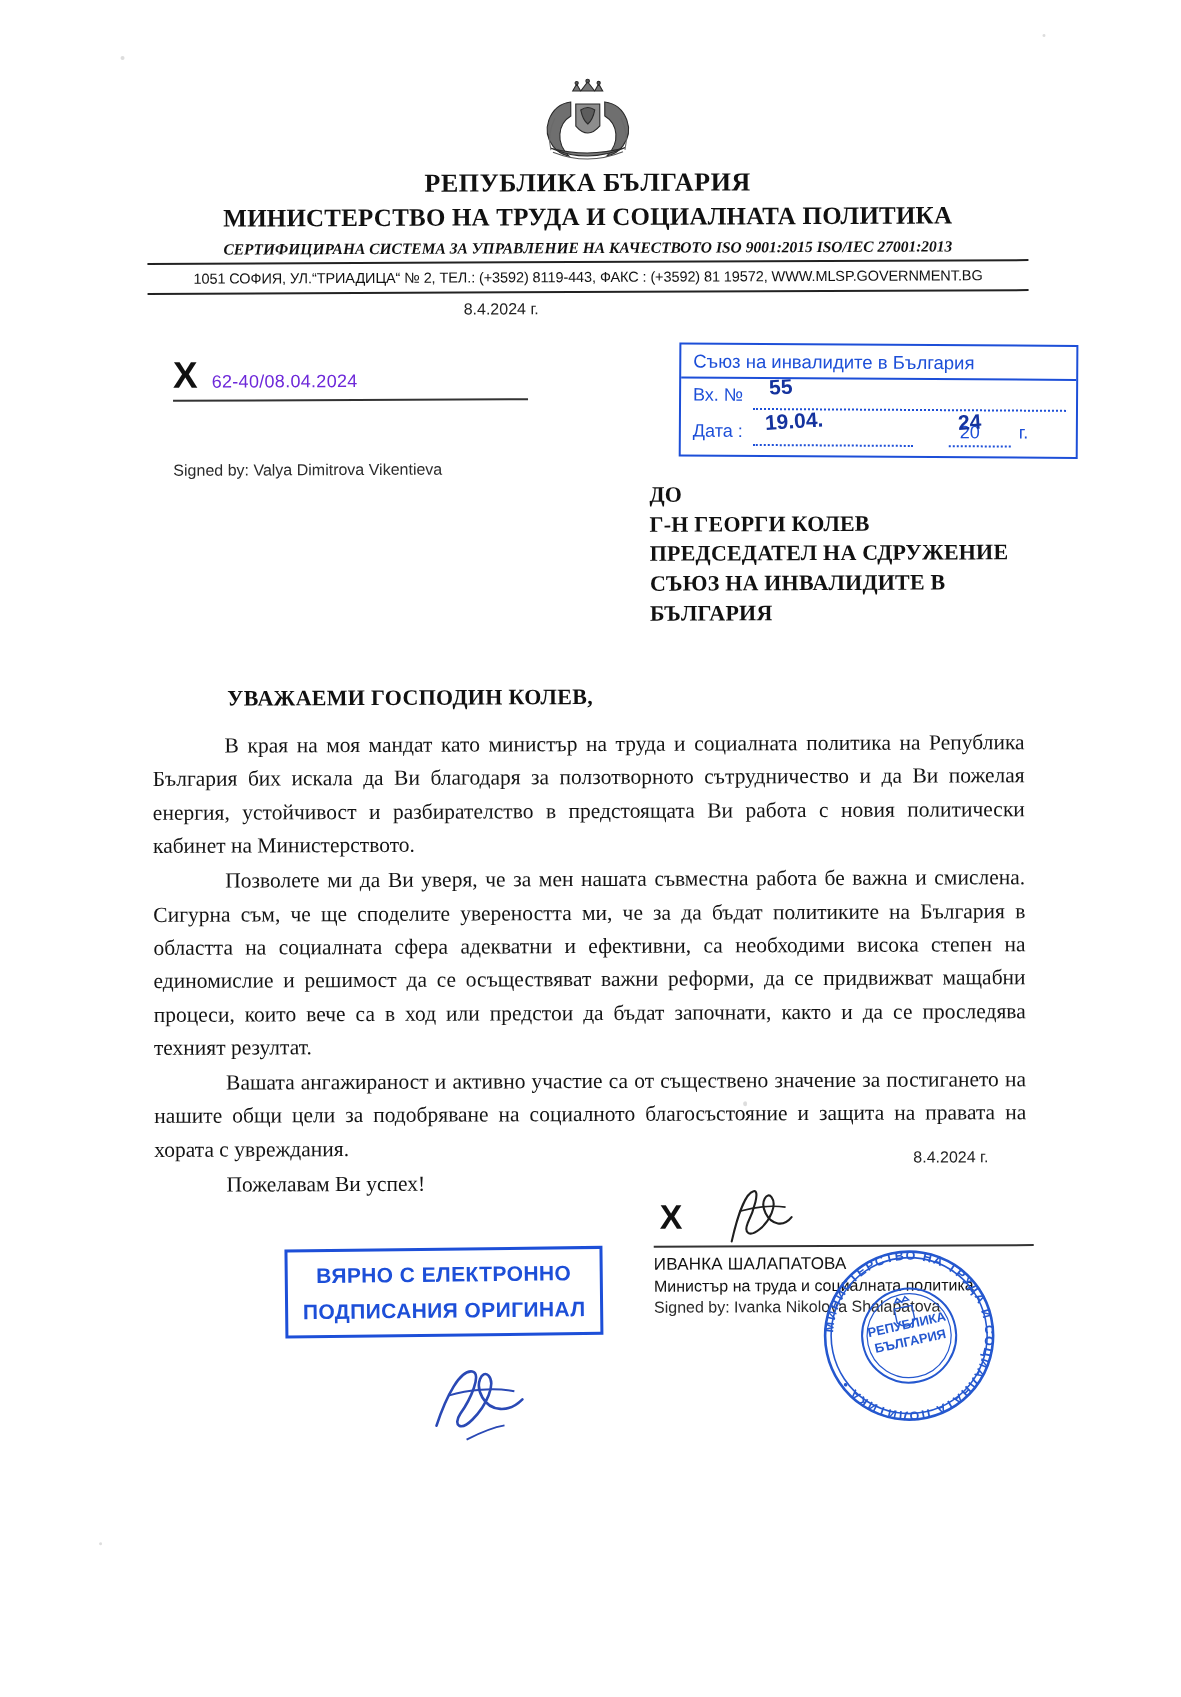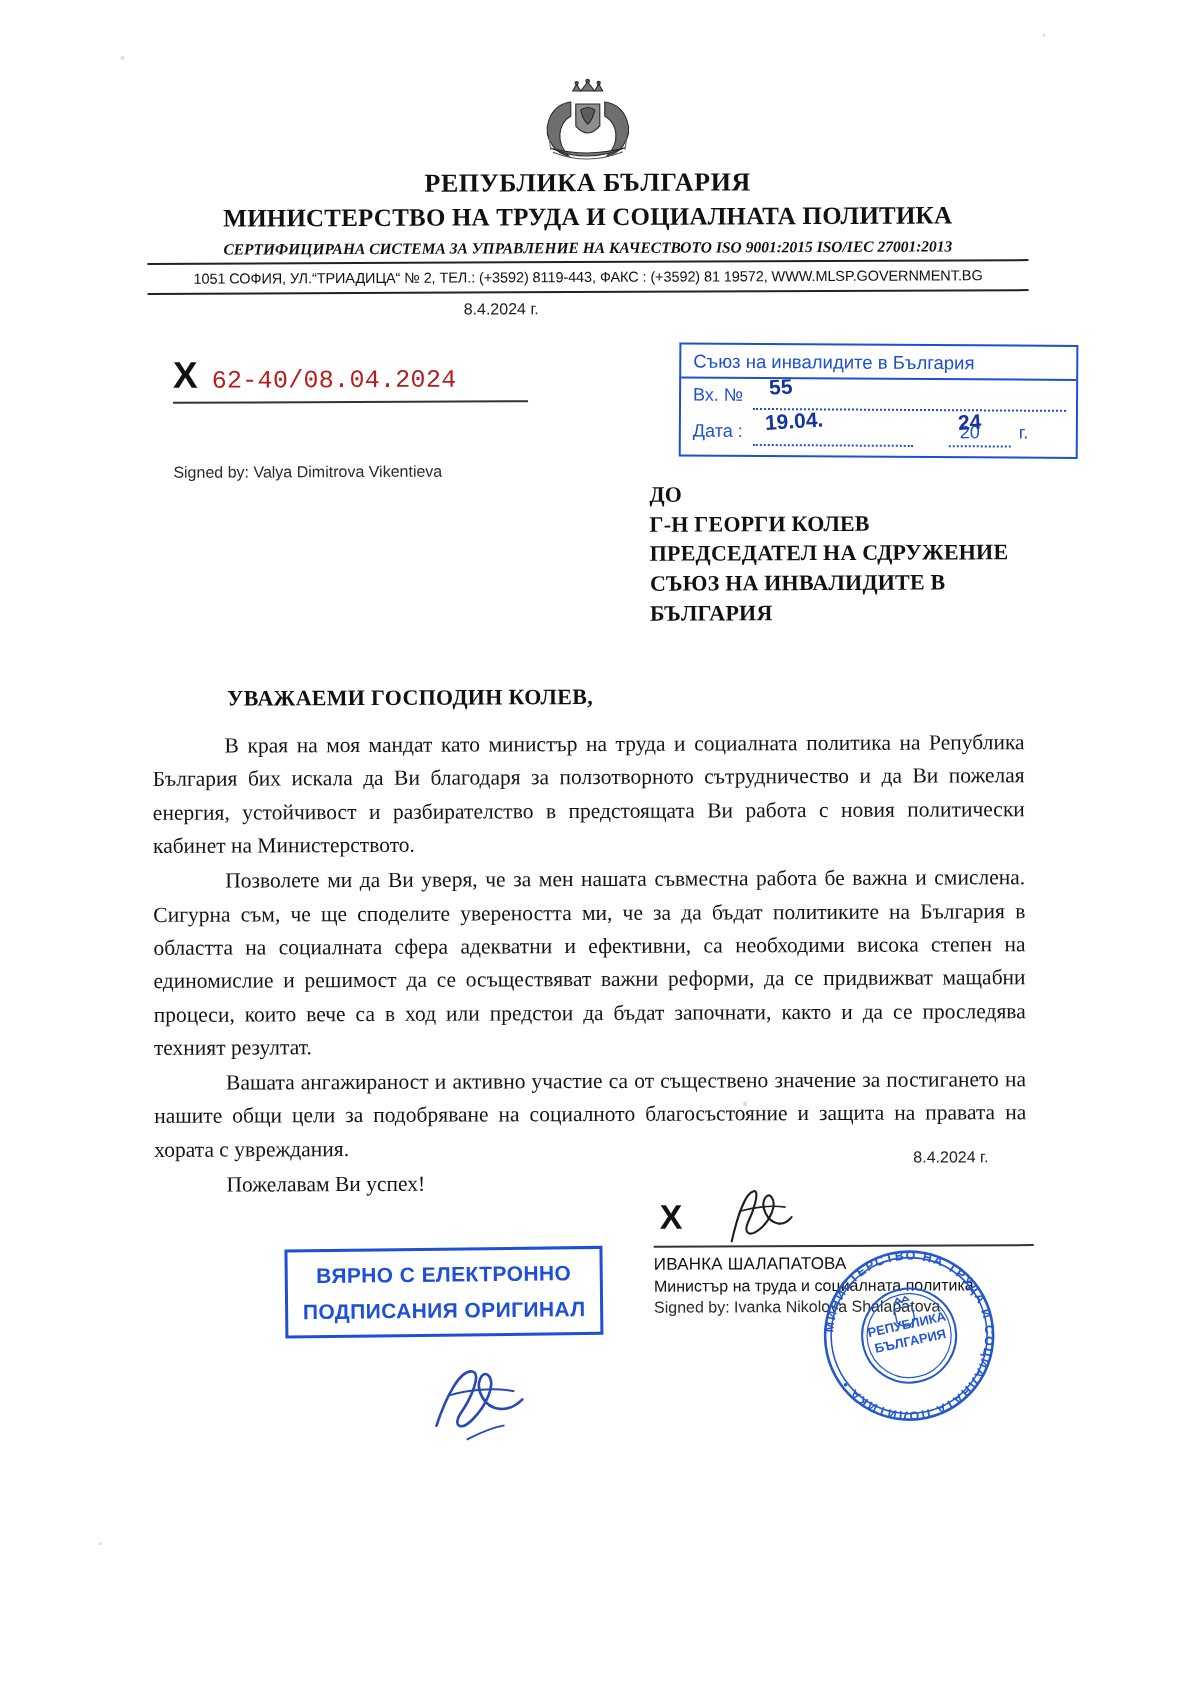--- a/index.html
+++ b/index.html
@@ -105,23 +105,23 @@
     gap: 14px;
   }
   .sig-left .xmark {
     font-family: "Liberation Sans", sans-serif;
     font-size: 37px;
     font-weight: bold;
     color: #111;
     line-height: 1;
   }
   .sig-left .refno {
-    font-family: Liberation Mono, monospace;
-    font-size: 25px;
-    color: #b91c1c;
+    font-family: Liberation Sans, sans-serif;
+    font-size: 18px;
+    color: #6d28d9;
     letter-spacing: 0.3px;
   }
   .sig-left .underline {
     height: 2px;
     background: #333;
     margin-top: 6px;
     width: 355px;
   }
   .sig-left .signed-by {
     font-family: "Liberation Sans", sans-serif;

